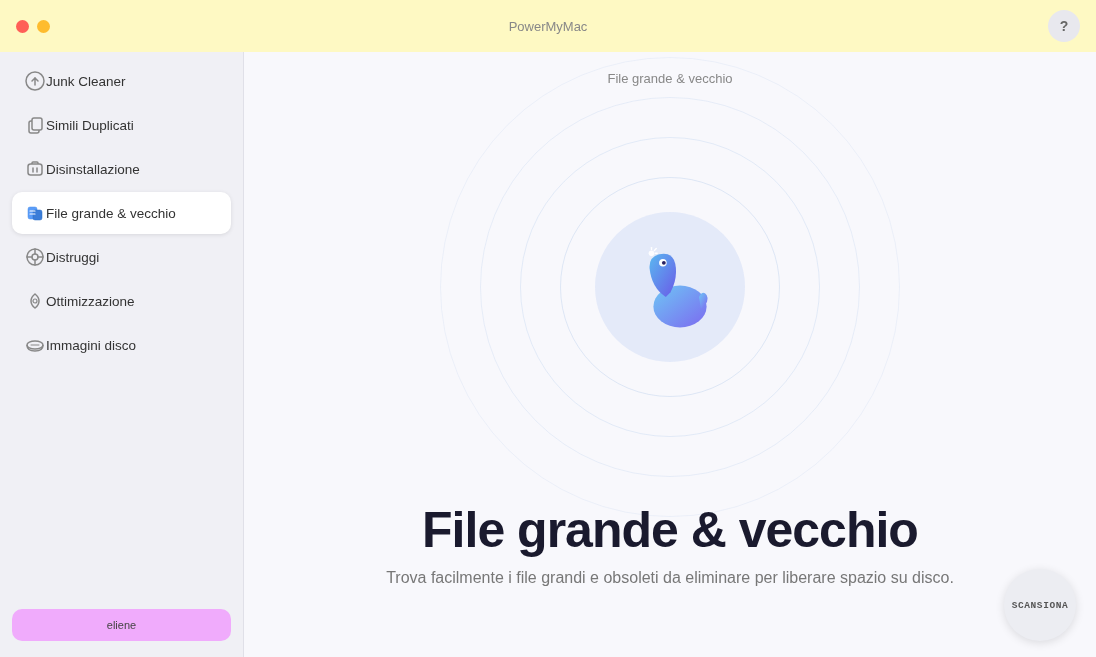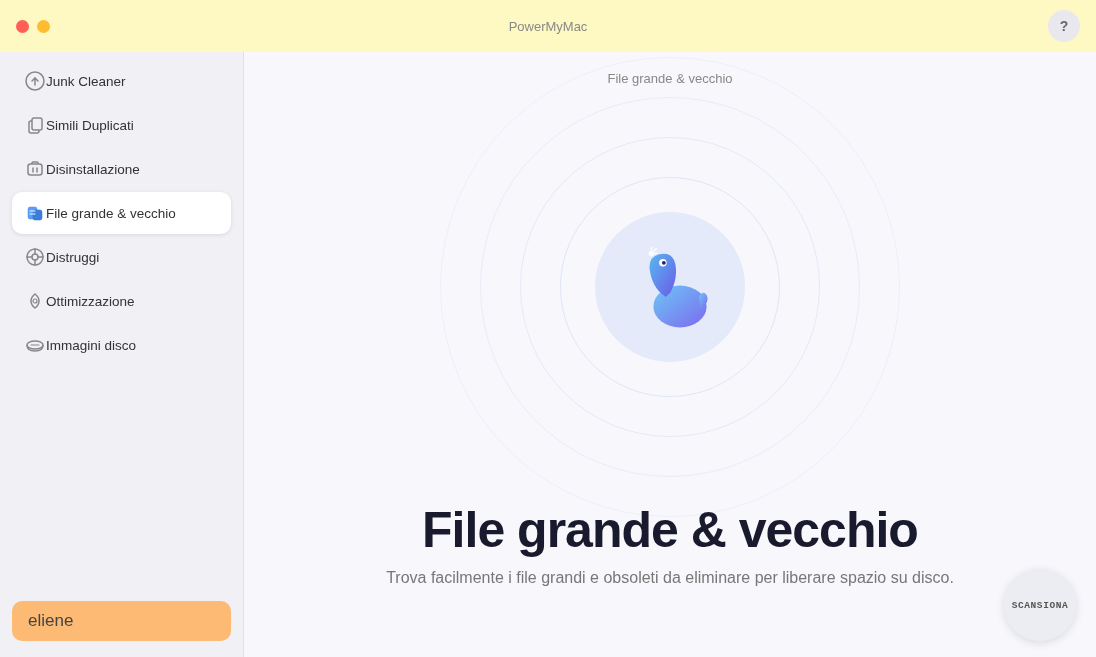--- a/index.html
+++ b/index.html
@@ -113,27 +113,27 @@
     }
 
     .sidebar-footer {
       margin-top: auto;
       padding: 8px 0;
     }
 
     .user-btn {
       width: 100%;
       padding: 10px 16px;
-      background: #fdba74;
+      background: #f0abfc;
       border: none;
       border-radius: 10px;
-      font-size: 17px;
+      font-size: 11px;
       color: #444;
       cursor: pointer;
-      text-align: left;
+      text-align: center;
     }
 
     
     .content {
       flex: 1;
       background: #f8f8fc;
       display: flex;
       flex-direction: column;
       align-items: center;
       justify-content: center;

